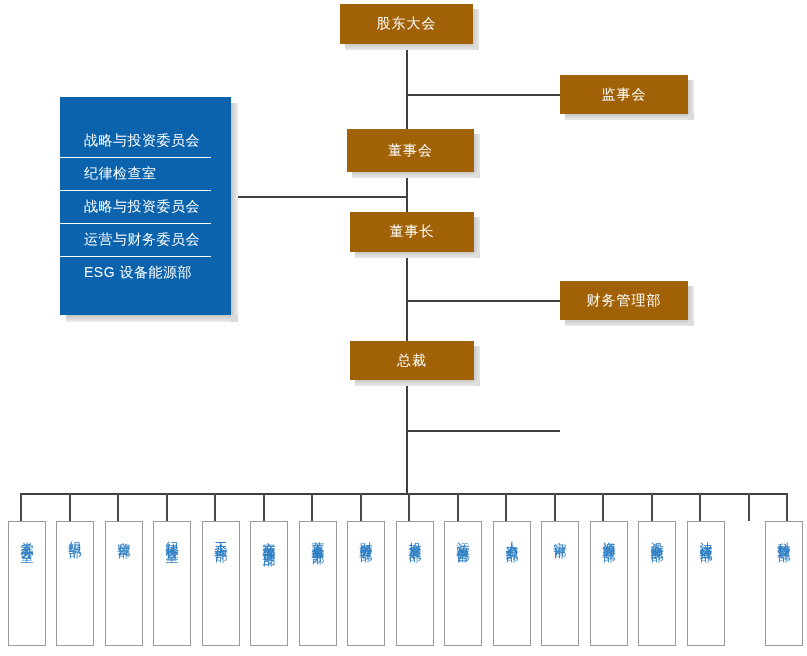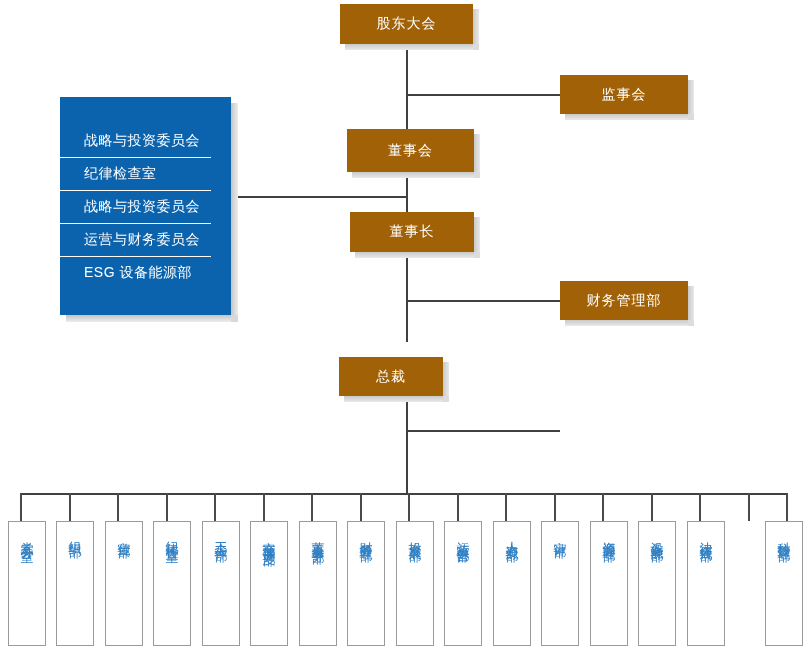--- a/index.html
+++ b/index.html
@@ -205,21 +205,21 @@
     <span class="node-label">董事长</span>
   </div>
 
   <div class="node" style="left:560px; top:281px; width:128px; height:39px;">
     <span class="shadow-r"></span>
     <span class="shadow-b"></span>
     <span class="shadow-c"></span>
     <span class="node-label">财务管理部</span>
   </div>
 
-  <div class="node" style="left:339px; top:341px; width:104px; height:39px;margin-top:16px;">
+  <div class="node" style="left:350px; top:341px; width:124px; height:39px;">
     <span class="shadow-r"></span>
     <span class="shadow-b"></span>
     <span class="shadow-c"></span>
     <span class="node-label">总裁</span>
   </div>
 
 
   <div id="committee-panel" style="left:60px; top:97px; width:171px; height:218px;">
     <span class="shadow-r"></span>
     <span class="shadow-b"></span>

